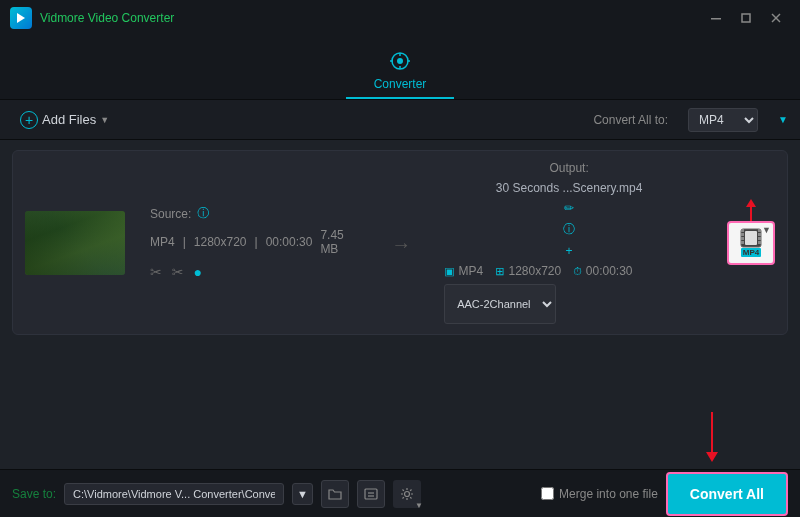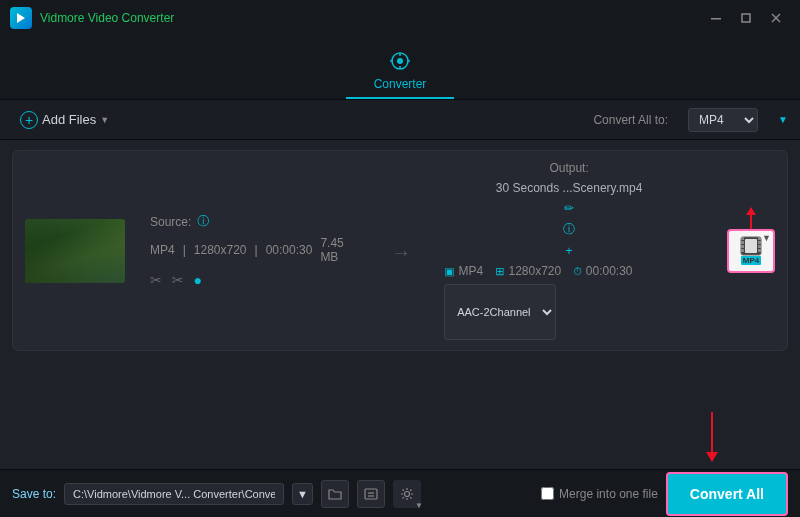--- a/index.html
+++ b/index.html
@@ -286,21 +286,21 @@
     .output-dropdowns {
       display: flex;
       align-items: center;
       gap: 8px;
     }
     .small-select {
       background: #2a2d35;
       border: 1px solid #3a3d45;
       color: #d0d4da;
       font-size: 11px;
-      padding: 20px 8px;
+      padding: 12px 8px;
       border-radius: 3px;
       outline: none;
       cursor: pointer;
     }
 
     
     .convert-btn-area {
       display: flex;
       flex-direction: column;
       align-items: center;
@@ -345,21 +345,21 @@
       align-items: center;
       padding: 0 12px;
       gap: 8px;
       position: absolute;
       bottom: 0;
       left: 0;
       right: 0;
     }
     .save-to-label {
       font-size: 12px;
-      color: #7dd3fc;
+      color: #15803d;
       white-space: nowrap;
     }
     .save-path-input {
       background: #252830;
       border: 1px solid #3a3d45;
       color: #d0d4da;
       font-size: 11px;
       padding: 4px 8px;
       border-radius: 3px;
       width: 220px;

